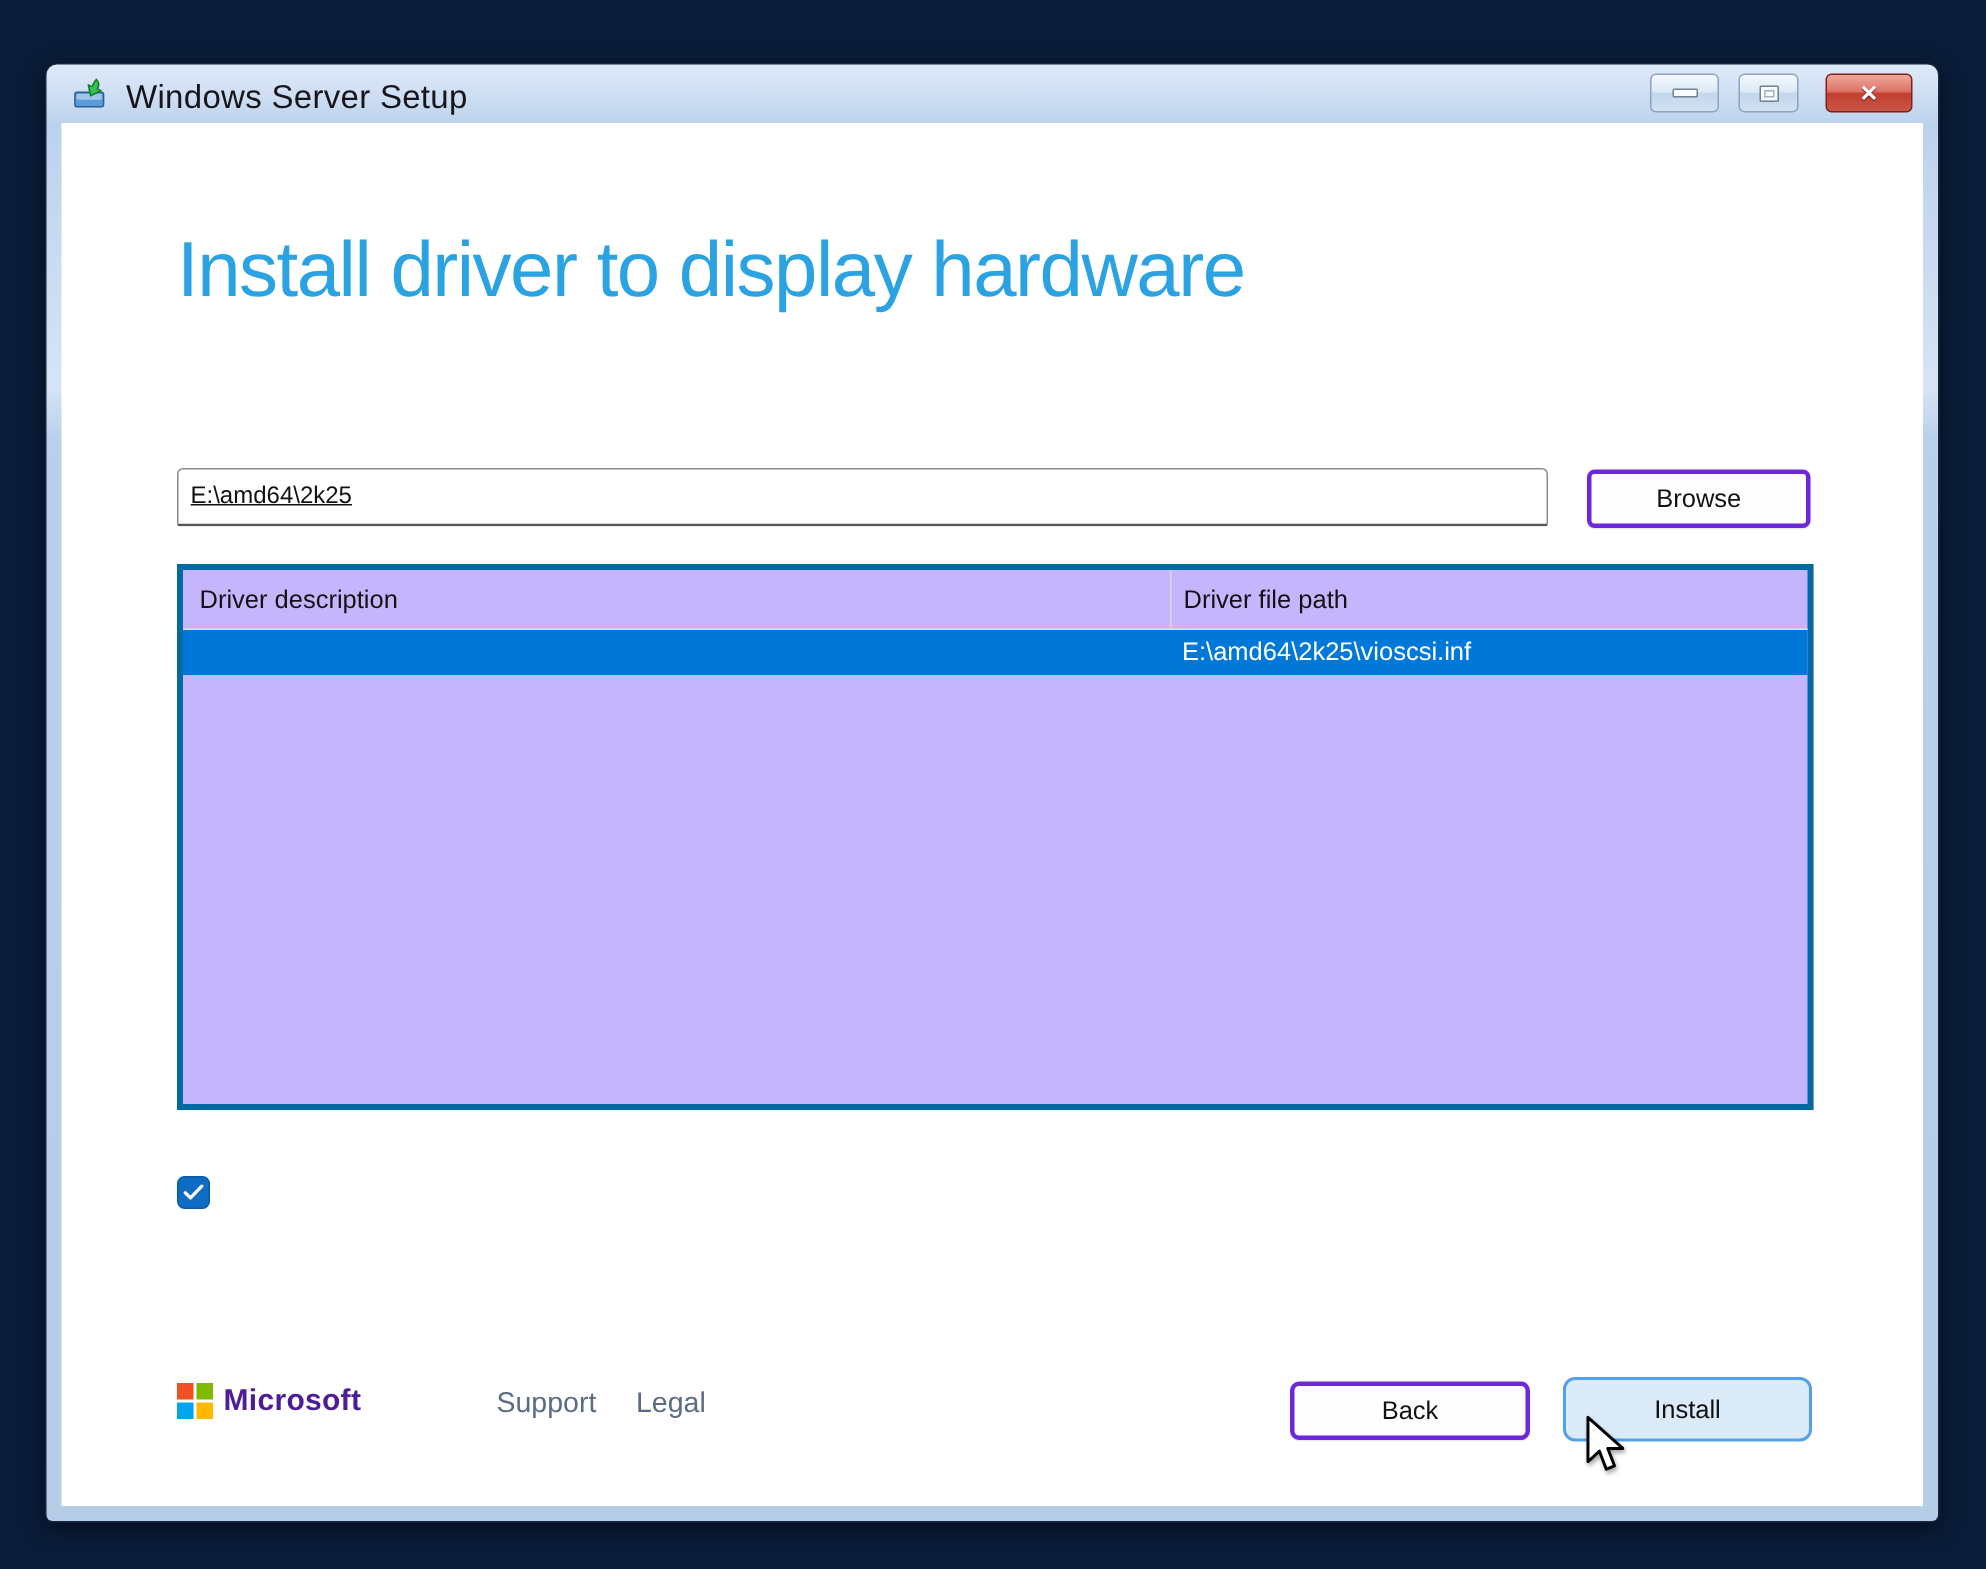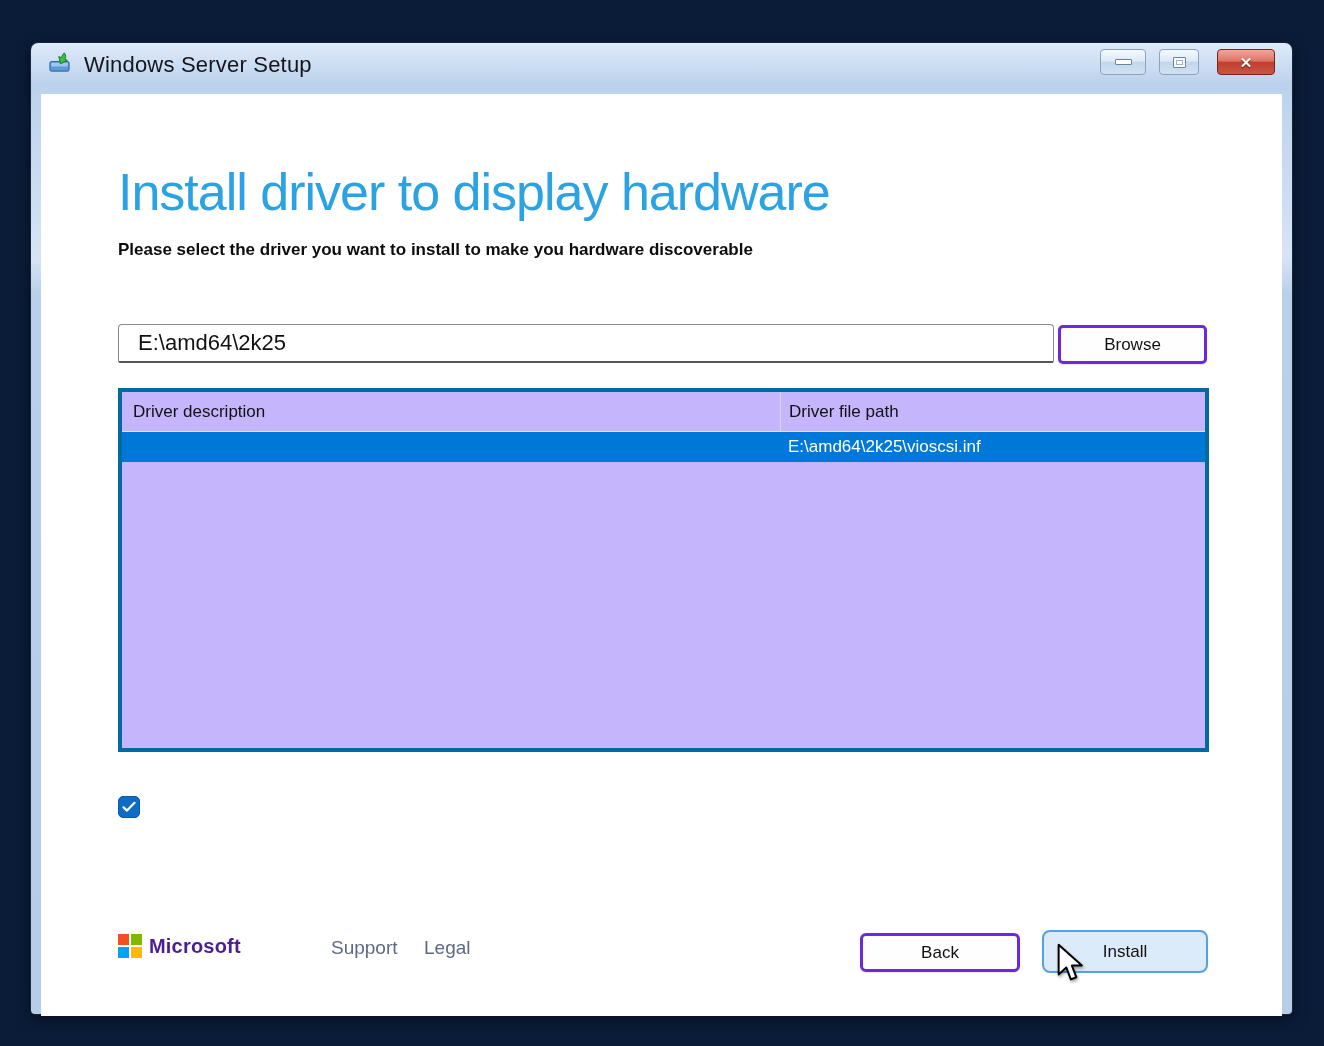--- a/index.html
+++ b/index.html
@@ -24,30 +24,30 @@
   .wbtn.min{left:1069px;width:46px;border:1px solid #8ba3bf;
         background:linear-gradient(180deg,#f5f9fd,#dce9f6 46%,#c2d6ec 52%,#d2e1f1);}
   .wbtn.max{left:1128px;width:40px;border:1px solid #8ba3bf;
         background:linear-gradient(180deg,#f5f9fd,#dce9f6 46%,#c2d6ec 52%,#d2e1f1);}
   .wbtn.close{left:1186px;width:58px;border:1px solid #7c221a;
         background:linear-gradient(180deg,#f0a79b,#dd7466 45%,#c23f2e 52%,#c85545);}
   .glyph-min{display:block;width:15px;height:4px;background:#fafcfe;border:1px solid #6f8296;border-radius:1px;}
   .glyph-max{display:block;width:11px;height:9px;background:#fafcfe;border:1px solid #6f8296;border-radius:1px;box-shadow:inset 0 0 0 2px #fafcfe,inset 0 0 0 3px #9fb2c6;}
   .glyph-close{font-size:15px;font-weight:bold;color:#ffffff;text-shadow:0 1px 1px #5e150d;line-height:1;}
   
-  .content{position:absolute;left:10px;top:51px;width:1241px;height:922px;background:#ffffff;}
+  .content{position:absolute;left:10px;top:39px;width:1241px;height:922px;background:#ffffff;}
   .page-title{position:absolute;left:77px;top:68px;margin:0;
     font-size:52px;line-height:60px;font-weight:300;letter-spacing:-1px;color:#2ba2e2;}
   .page-subtitle{position:absolute;left:77px;top:146px;margin:0;
     font-size:17px;font-weight:600;color:#0d0d0d;}
   
   .path-input{position:absolute;left:77px;top:230px;width:896px;height:36px;
-    font-family:"Liberation Sans",sans-serif;font-size:22px;color:#111;
-    padding:0 19px;border:1px solid #8a8a8a;border-bottom:2px solid #565656;
-    border-radius:4px 4px 2px 2px;outline:none;background:#fff;}
+    font-family:"Liberation Sans",sans-serif;font-size:16px;color:#111;
+    padding:0 8px;border:1px solid #8a8a8a;border-bottom:2px solid #565656;
+    border-radius:4px 4px 2px 2px;outline:none;background:#fff;text-decoration:underline;}
   .btn{font-family:"Liberation Sans",sans-serif;font-size:17px;color:#111;
     background:#fefefe;border:3px solid #6d28d9;border-radius:5px;
     box-shadow:0 1px 0 rgba(0,0,0,.08);cursor:default;}
   .browse-btn{position:absolute;left:1017px;top:231px;width:149px;height:39px;}
   
   .driver-table{position:absolute;left:77px;top:294px;width:1091px;height:364px;
     border:4px solid #0369a1;background:#c4b5fd;box-sizing:border-box;}
   .thead{position:absolute;left:0;top:0;right:0;height:39px;border-bottom:1px solid #e4e4e4;}
   .th{position:absolute;top:0;height:39px;line-height:39px;font-size:17px;color:#121212;}
   .th1{left:11px;}
@@ -96,21 +96,20 @@
       <span class="glyph-max"></span>
     </div>
     <div class="wbtn close">
       <span class="glyph-close">✕</span>
     </div>
   </div>
 
   <div class="content">
 
     <h1 class="page-title">Install driver to display hardware</h1>
-    <p class="page-subtitle">Please select the driver you want to install to make you hardware discoverable</p>
 
     <input class="path-input" type="text" value="E:\amd64\2k25" style="">
     <button class="btn browse-btn">Browse</button>
 
     <div class="driver-table">
       <div class="thead">
         <div class="th th1">Driver description</div>
         <div class="th th2">Driver file path</div>
       </div>
       <div class="trow">

